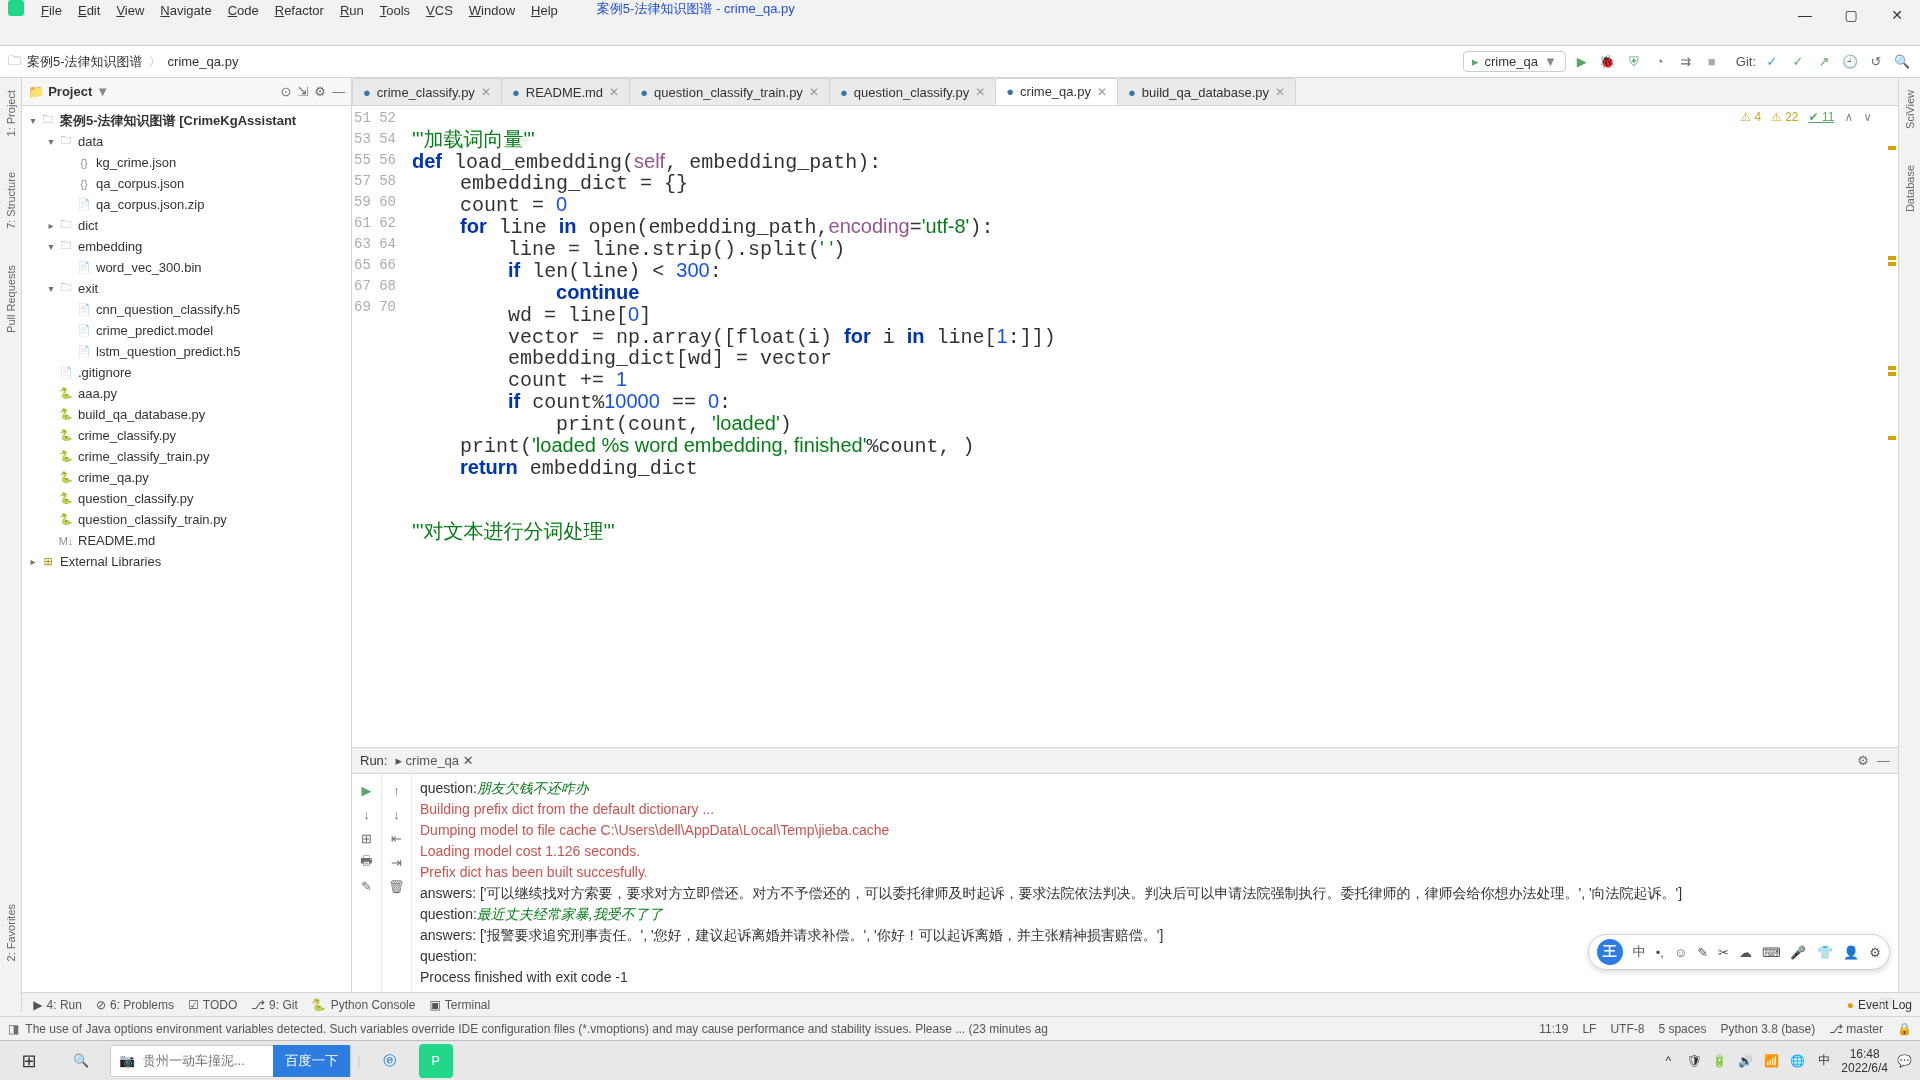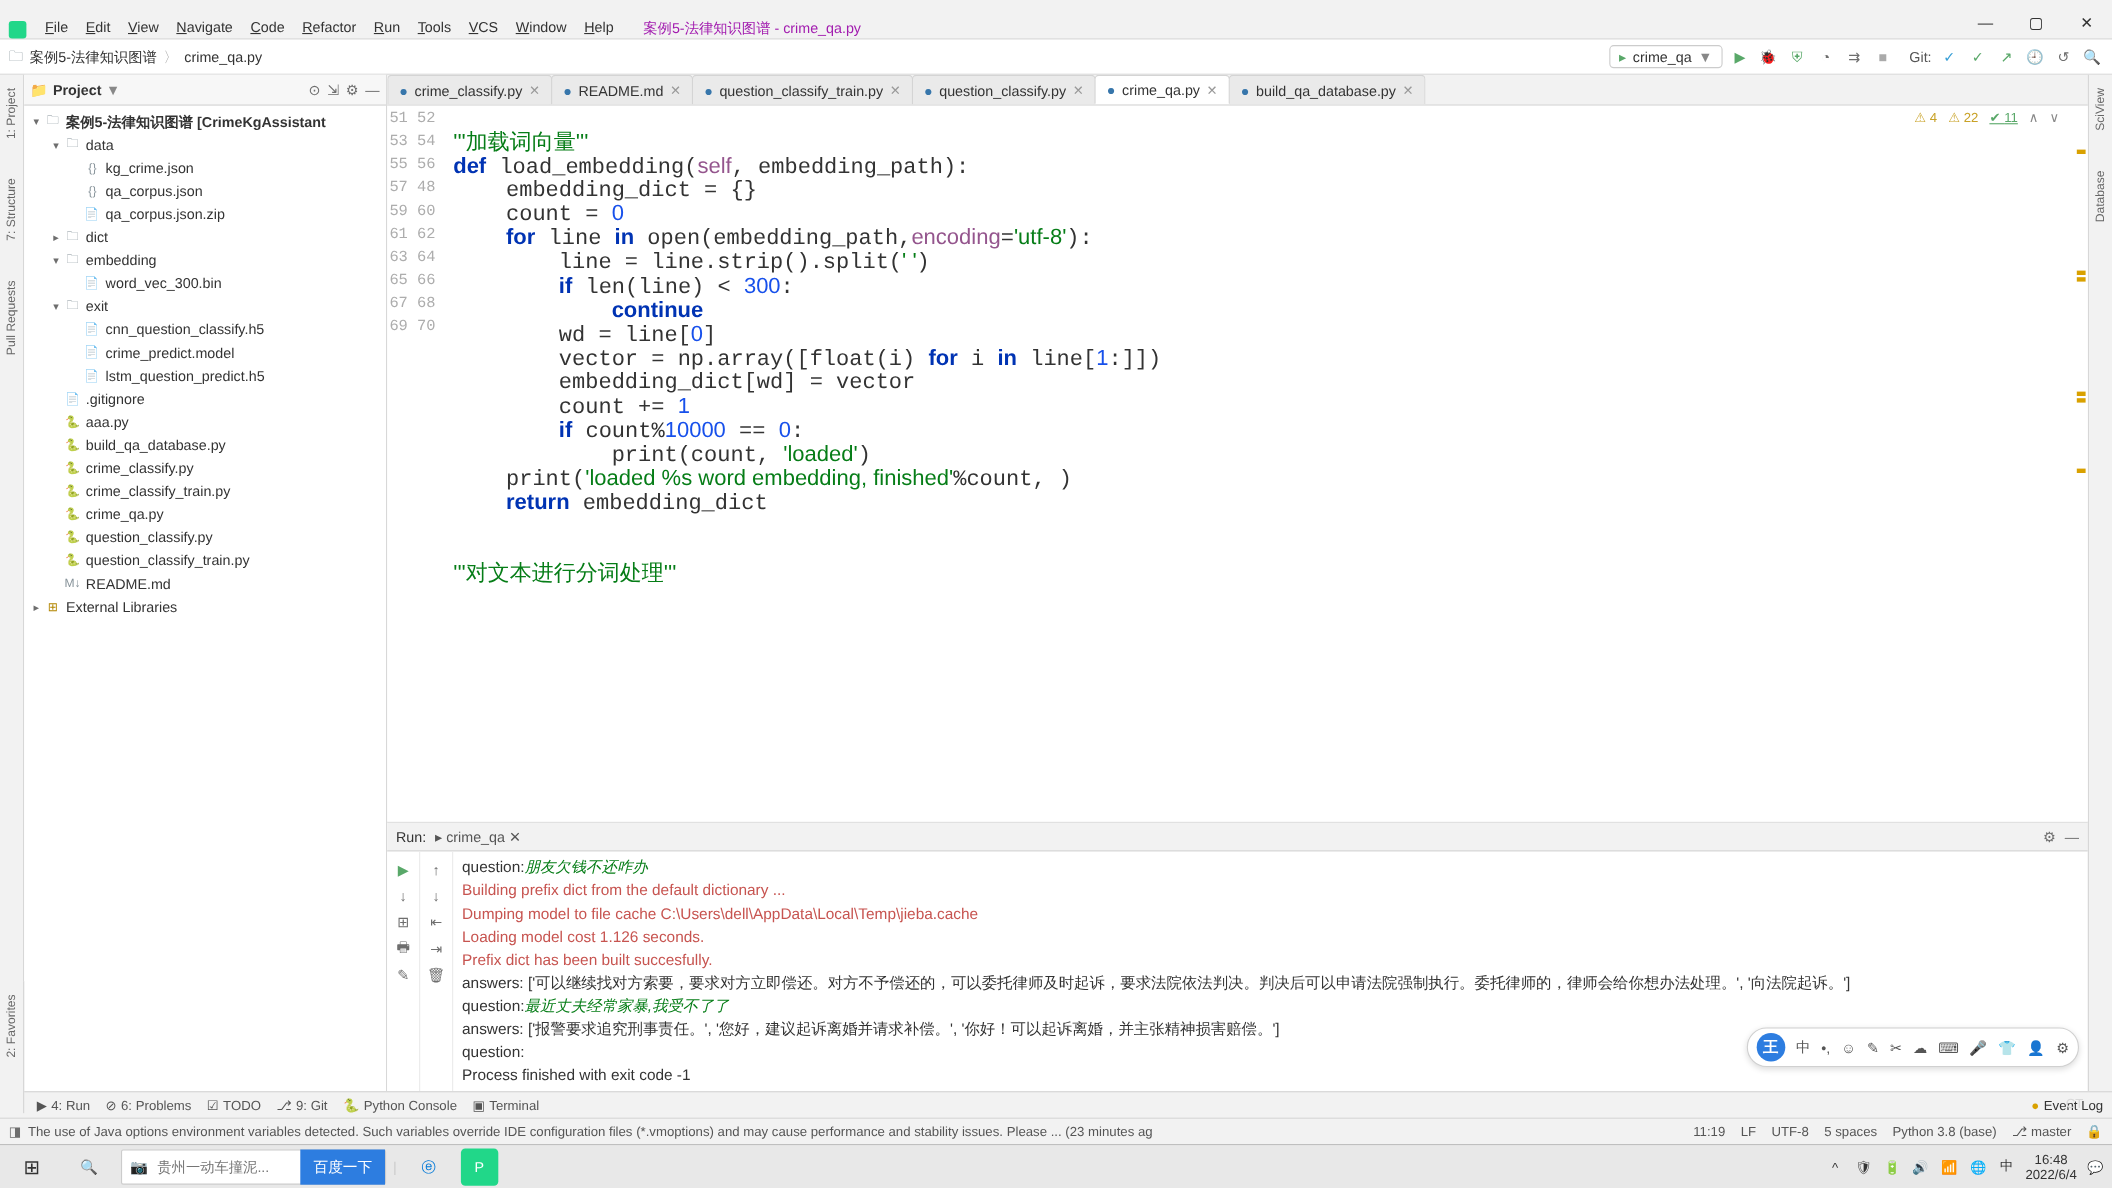--- a/index.html
+++ b/index.html
@@ -1,22 +1,22 @@
 <!DOCTYPE html>
 <html><head>
 <meta charset="utf-8">
 <style>
 * { margin: 0; padding: 0; box-sizing: border-box; font-family: "Segoe UI", Arial, sans-serif; }
 body { width: 1920px; height: 1080px; background: #fff; overflow: hidden; font-size: 13px; color: #333; display: flex; flex-direction: column; }
-.titlebar { height: 36px; background: #f2f2f2; display: flex; align-items: flex-end; padding: 0 0 0 8px; border-bottom: 1px solid #d0d0d0; }
+.titlebar { height: 46px; background: #f2f2f2; display: flex; align-items: flex-start; padding: 0 0 0 8px; border-bottom: 1px solid #d0d0d0; }
 .titlebar .logo { width: 16px; height: 16px; background: #21d789; border-radius: 3px; margin-right: 10px; }
 .titlebar .menu { display: flex; gap: 2px; }
 .titlebar .menu span { padding: 3px 7px; cursor: pointer; font-size: 13px; }
 .titlebar .menu span u { text-decoration: underline; }
-.titlebar .title-text { margin-left: 20px; color: #a21caf; font-size: 13px; }
+.titlebar .title-text { margin-left: 32px; color: #1d4ed8; font-size: 13px; }
 .titlebar .wincontrols { margin-left: auto; display: flex; }
 .titlebar .wincontrols div { width: 46px; height: 30px; display: flex; align-items: center; justify-content: center; cursor: pointer; font-size: 14px; }
 .breadcrumbbar { height: 32px; background: #fff; display: flex; align-items: center; padding: 0 8px; border-bottom: 1px solid #d4d4d4; }
 .breadcrumb { display: flex; align-items: center; gap: 6px; font-size: 13px; }
 .bc-sep { color: #aaa; }
 .toolbar-right { margin-left: auto; display: flex; align-items: center; gap: 6px; }
 .runconfig { border: 1px solid #ccc; border-radius: 4px; padding: 2px 8px; display: flex; align-items: center; gap: 6px; background: #fff; }
 .tb-icon { width: 20px; height: 20px; display: flex; align-items: center; justify-content: center; cursor: pointer; }
 .tb-play { color: #59a869; }
 .tb-bug { color: #59a869; }
@@ -312,21 +312,21 @@
         </div>
       </div>
     <div class="code-wrap">
       <div class="linenos" id="linenos">51
 52
 53
 54
 55
 56
 57
-48
+58
 59
 60
 61
 62
 63
 64
 65
 66
 67
 68

